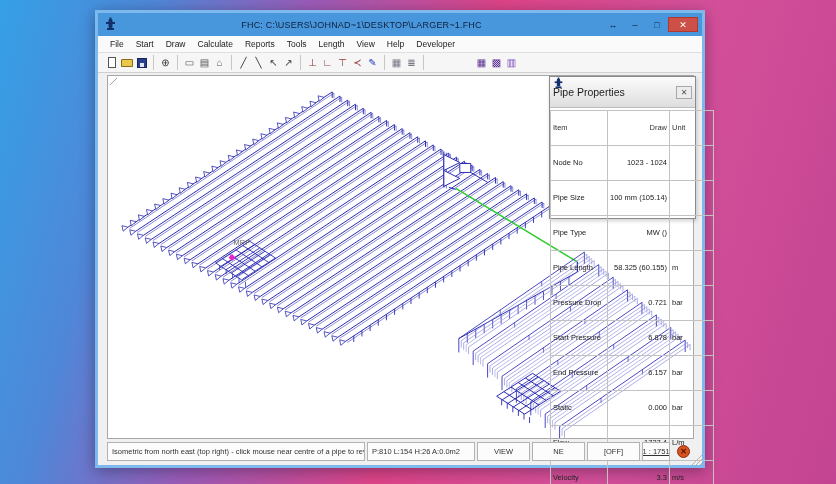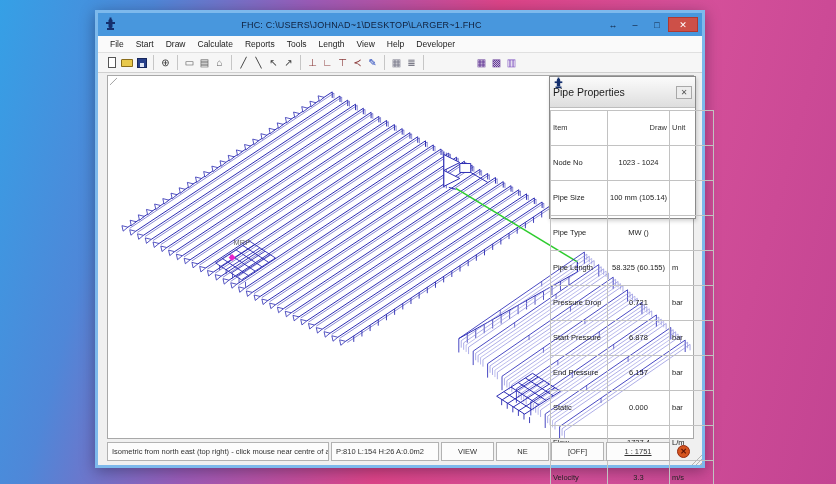--- a/index.html
+++ b/index.html
@@ -50,31 +50,31 @@
   .panel-close { width:16px; height:13px; background:#ececec; border:1px solid #a8a8a8;
                  font-size:8px; color:#555; display:flex; align-items:center; justify-content:center; }
   .panel table { border-collapse:collapse; width:143px; margin:2px auto 0 auto; table-layout:fixed; }
   .panel th, .panel td { border:1px solid #c2c2c2; font-size:7.5px; font-weight:normal; color:#222;
                          padding:12px 2px; height:10px; line-height:10px; overflow:hidden; white-space:nowrap; }
   .panel th { color:#333; }
   .col-item { width:57px; text-align:left; }
   .col-value { width:62px; text-align:right; }
   .col-unit { width:44px; text-align:left; }
   .panel td.c-item { text-align:left; }
-  .panel td.c-value { text-align:center;margin-left:28px; }
+  .panel td.c-value { text-align:right;margin-left:28px; }
   .panel td.c-unit { text-align:left; }
 
   
   .statusbar { position:absolute; left:9px; right:8px; bottom:4px; height:19px; display:flex; }
   .sseg { border:1px solid #b2b2b2; background:#fcfcfc; font-size:7.5px; color:#333;
           display:flex; align-items:center; padding:0 4px; white-space:nowrap; overflow:hidden; margin-right:2px; }
   .sseg.msg { flex:1; }
   .sseg.coords { width:108px; }
   .sseg.sview, .sseg.sne, .sseg.soff { width:53px; justify-content:center; }
-  .sseg.sscale { width:64px; justify-content:center;text-decoration:underline; }
+  .sseg.sscale { width:28px; justify-content:center;text-decoration:underline; }
   .sseg.sicon { width:22px; justify-content:center; margin-right:0; border-right:none; background:transparent; border-color:transparent; }
   .status-dot { width:13px; height:13px; border-radius:50%; background:#d4541f; border:1px solid #96290e;
                 color:#5a1206; font-size:8px; font-weight:bold; display:flex; align-items:center; justify-content:center; }
   .grip { position:absolute; right:0; bottom:0; width:11px; height:11px;
           background:repeating-linear-gradient(135deg, transparent 0 2px, #b5b5b5 2px 3px); clip-path:polygon(100% 0,100% 100%,0 100%); }
 </style>
 </head>
 <body>
 
 <div class="window">

